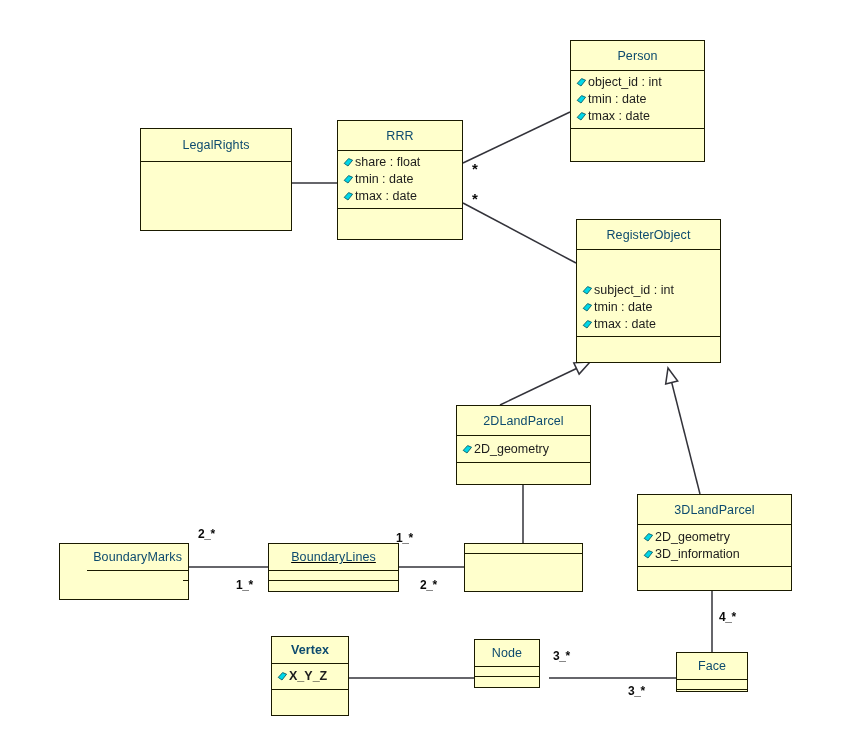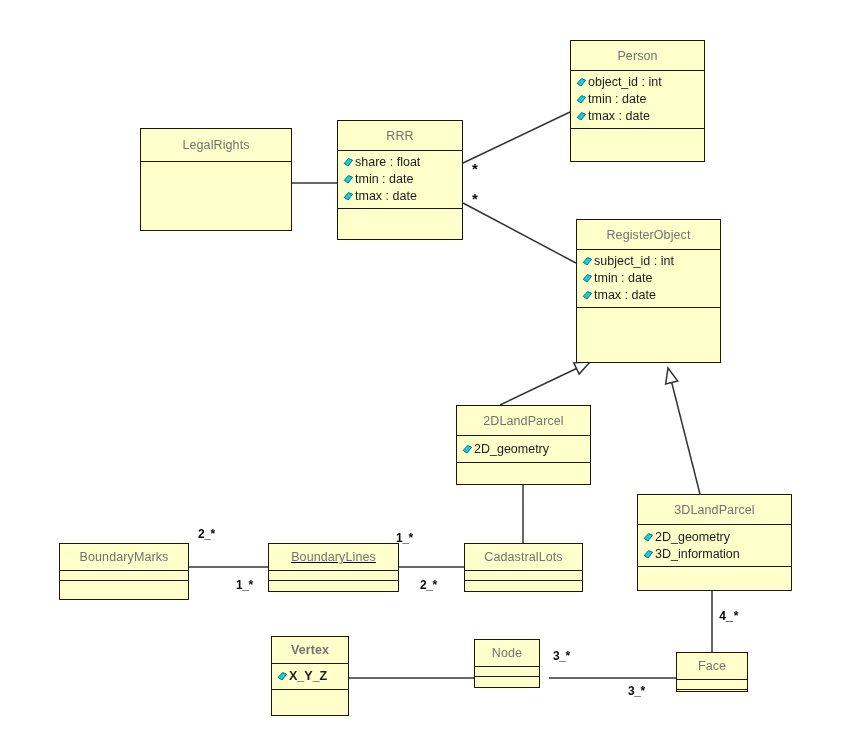--- a/index.html
+++ b/index.html
@@ -35,21 +35,21 @@
     display: flex;
     flex-direction: column;
   }
   .cls-name-band {
     box-sizing: border-box;
     flex: none;
     display: flex;
     align-items: center;
     justify-content: center;
     border-bottom: 1.6px solid #1a1a00;
-    color: #737373;
+    color: #0c4a6e;
     font-size: 12.5px;
     letter-spacing: 0.1px;
     white-space: nowrap;
     padding: 0 6px;
   }
   .cls-attr-band {
     box-sizing: border-box;
     flex: none;
     border-bottom: 1.6px solid #1a1a00;
     padding: 3px 0 3px 5px;
@@ -191,21 +191,21 @@
             <svg viewBox="0 0 11 11" width="11" height="11" class="attr-icon">
               <path d="M1.2 6.4 L5.6 1.6 L9.6 3.2 L5.0 9.0 Z" fill="#00d7e8" stroke="#0d5f68" stroke-width="0.9" stroke-linejoin="round"></path>
             </svg>
             <span>tmax : date</span>
           </div>
         </div>
         <div class="cls-op-band"></div>
       </div>
       <div class="uml-class" style="left: 576px; top: 219px; width: 145px; height: 144px; background: rgb(255, 255, 204); border-color: rgb(26, 26, 0);">
         <div class="cls-name-band" style="height: 30px; border-bottom-color: rgb(26, 26, 0);">RegisterObject</div>
-        <div class="cls-attr-band" style="height: 58px; border-bottom-color: rgb(26, 26, 0);">
+        <div class="cls-attr-band" style="height: 58px; border-bottom-color: rgb(26, 26, 0); margin-top: 29px;">
           <div class="attr-row">
             <svg viewBox="0 0 11 11" width="11" height="11" class="attr-icon">
               <path d="M1.2 6.4 L5.6 1.6 L9.6 3.2 L5.0 9.0 Z" fill="#00d7e8" stroke="#0d5f68" stroke-width="0.9" stroke-linejoin="round"></path>
             </svg>
             <span>subject_id : int</span>
           </div>
           <div class="attr-row">
             <svg viewBox="0 0 11 11" width="11" height="11" class="attr-icon">
               <path d="M1.2 6.4 L5.6 1.6 L9.6 3.2 L5.0 9.0 Z" fill="#00d7e8" stroke="#0d5f68" stroke-width="0.9" stroke-linejoin="round"></path>
             </svg>
@@ -243,32 +243,31 @@
           </div>
           <div class="attr-row">
             <svg viewBox="0 0 11 11" width="11" height="11" class="attr-icon">
               <path d="M1.2 6.4 L5.6 1.6 L9.6 3.2 L5.0 9.0 Z" fill="#00d7e8" stroke="#0d5f68" stroke-width="0.9" stroke-linejoin="round"></path>
             </svg>
             <span>3D_information</span>
           </div>
         </div>
         <div class="cls-op-band"></div>
       </div>
-      <div class="uml-class" style="left: 59px; top: 543px; width: 130px; height: 57px; background: rgb(255, 255, 204); border-color: rgb(26, 26, 0);">
+      <div class="uml-class" style="left: 59px; top: 543px; width: 130px; height: 57px; background: rgb(255, 255, 204); border-color: rgb(26, 26, 0); align-items: flex-end;">
         <div class="cls-name-band" style="height: 27px; border-bottom-color: rgb(26, 26, 0);">BoundaryMarks</div>
         <div class="cls-attr-band" style="height: 10px; border-bottom-color: rgb(26, 26, 0);"></div>
         <div class="cls-op-band thin" style="height: 8.8px;"></div>
       </div>
       <div class="uml-class" style="left: 268px; top: 543px; width: 131px; height: 49px; background: rgb(255, 255, 204); border-color: rgb(26, 26, 0); text-decoration: underline;">
         <div class="cls-name-band" style="height: 27px; border-bottom-color: rgb(26, 26, 0);">BoundaryLines</div>
         <div class="cls-attr-band" style="height: 10px; border-bottom-color: rgb(26, 26, 0);"></div>
         <div class="cls-op-band thin" style="height: 8.8px;"></div>
       </div>
       <div class="uml-class" style="left: 464px; top: 543px; width: 119px; height: 49px; background: rgb(255, 255, 204); border-color: rgb(26, 26, 0);">
-        <div class="cls-name-band" style="height: 27px; border-bottom-color: rgb(26, 26, 0);">CadastralLots</div>
         <div class="cls-attr-band" style="height: 10px; border-bottom-color: rgb(26, 26, 0);"></div>
         <div class="cls-op-band thin" style="height: 8.8px;"></div>
       </div>
       <div class="uml-class" style="left: 271px; top: 636px; width: 78px; height: 80px; background: rgb(255, 255, 204); border-color: rgb(26, 26, 0); font-weight: bold;">
         <div class="cls-name-band" style="height: 27px; border-bottom-color: rgb(26, 26, 0);">Vertex</div>
         <div class="cls-attr-band" style="height: 26px; border-bottom-color: rgb(26, 26, 0);">
           <div class="attr-row">
             <svg viewBox="0 0 11 11" width="11" height="11" class="attr-icon">
               <path d="M1.2 6.4 L5.6 1.6 L9.6 3.2 L5.0 9.0 Z" fill="#00d7e8" stroke="#0d5f68" stroke-width="0.9" stroke-linejoin="round"></path>
             </svg>
@@ -288,18 +287,18 @@
         <div class="cls-op-band thin" style="height: 8.8px;"></div>
       </div>
     </div>
   <div id="mult-layer">
       <div class="star-label" style="left: 472px; top: 165px;">*</div>
       <div class="star-label" style="left: 472px; top: 195px;">*</div>
       <div class="mult-label" style="left: 198px; top: 527px;">2_*</div>
       <div class="mult-label" style="left: 236px; top: 578px;">1_*</div>
       <div class="mult-label" style="left: 396px; top: 531px;">1_*</div>
       <div class="mult-label" style="left: 420px; top: 578px;">2_*</div>
-      <div class="mult-label" style="left: 719px; top: 610px; font-family: Liberation Mono, monospace;">4_*</div>
+      <div class="mult-label" style="left: 719px; top: 610px;">4_*</div>
       <div class="mult-label" style="left: 553px; top: 649px;">3_*</div>
       <div class="mult-label" style="left: 628px; top: 684px;">3_*</div>
     </div>
 
 </div>
 
 </body></html>

